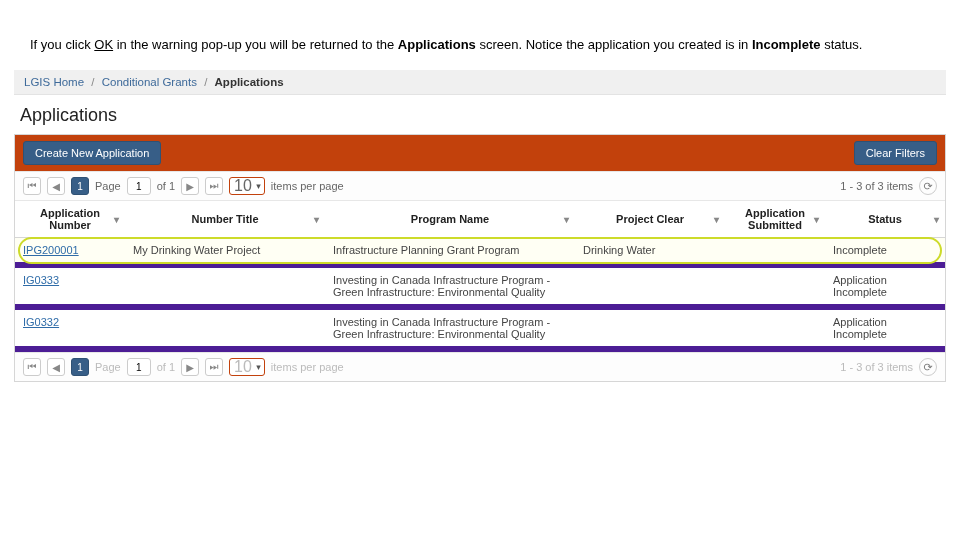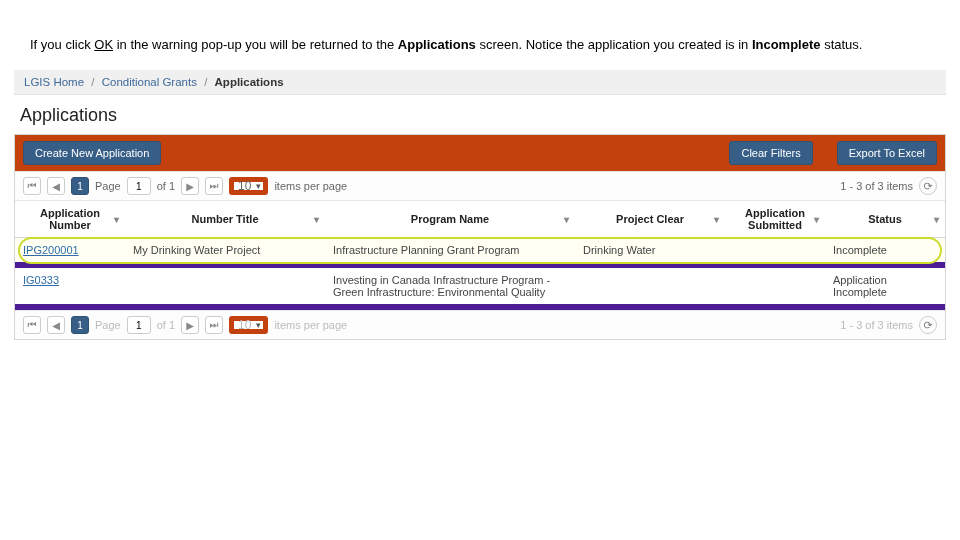--- a/index.html
+++ b/index.html
@@ -15,21 +15,21 @@
   .page-title { font-size: 18px; color: #222; padding: 10px 6px 8px; }
   .panel { border: 1px solid #d6d6d6; background: #fff; }
   .toolbar { display: flex; justify-content: space-between; align-items: center; padding: 6px 8px; background: #c2410c; border-bottom: 1px solid #e7e7e7; }
   .toolbar-right { display: flex; gap: 24px; }
   .btn { background: #375e87; color: #fff; border: 1px solid #2f5174; border-radius: 3px; padding: 5px 11px; font-size: 11px; cursor: pointer; }
   .pager { display: flex; align-items: center; gap: 6px; padding: 5px 8px; border-bottom: 1px solid #e7e7e7; background: #fdfdfd; font-size: 11px; color: #666; }
   .pager-bottom { border-top: 1px solid #e7e7e7; border-bottom: none; color: #bbb; }
   .pager .pbtn { width: 18px; height: 18px; display: inline-flex; align-items: center; justify-content: center; border: 1px solid #ccc; border-radius: 3px; background: #fff; color: #888; font-size: 10px; cursor: pointer; }
   .pager .pbtn.active { background: #375e87; color: #fff; border-color: #2f5174; }
   .pager .pinp { width: 24px; height: 18px; border: 1px solid #ccc; border-radius: 3px; text-align: center; font-size: 10px; }
-  .pager .psel { height: 18px; border: 5px solid #c2410c; border-radius: 3px; font-size: 12px; padding: 0 12px 0 4px; position: relative; display: inline-flex; align-items: center; background: #fff; }
+  .pager .psel { height: 18px; border: 1px solid #c2410c; border-radius: 3px; font-size: 16px; padding: 0 12px 0 4px; position: relative; display: inline-flex; align-items: center; background: #fff; }
   .pager .psel::after { content: "▾"; position: absolute; right: 3px; font-size: 9px; color: #555; }
   .pager .spacer { flex: 1; }
   .pager .refresh { width: 18px; height: 18px; display: inline-flex; align-items: center; justify-content: center; border: 1px solid #ccc; border-radius: 50%; font-size: 11px; color: #777; cursor: pointer; }
   .grid { width: 100%; border-collapse: collapse; font-size: 11px; table-layout: fixed; }
   .grid th { background: #fff; border-bottom: 1px solid #d6d6d6; padding: 6px 8px; text-align: center; font-weight: bold; color: #222; position: relative; vertical-align: middle; }
   .grid th .filter-icon { position: absolute; right: 6px; top: 50%; transform: translateY(-50%); color: #888; font-size: 10px; }
   .grid td { padding: 6px 8px; border-bottom: 6px solid #4c1d95; color: #444; vertical-align: top; }
   .grid td.link { color: #2f6ca8; text-decoration: underline; cursor: pointer; }
   .highlight-row { position: relative; }
   .grid tbody tr.highlight-row td { background: #fffff4; }
@@ -56,21 +56,20 @@
     <span class="current">Applications</span>
   </div>
 
   <div class="page-title">Applications</div>
 
   <div class="panel" style="position: relative;">
     <div class="toolbar">
       <button class="btn">Create New Application</button>
       <div class="toolbar-right">
         <button class="btn">Clear Filters</button>
-        <button class="btn">Export To Excel</button>
       </div>
     </div>
 
     <div class="pager">
       <span class="pbtn">⏮</span>
       <span class="pbtn">◀</span>
       <span class="pbtn active">1</span>
       <span>Page</span>
       <input class="pinp" value="1" style="">
       <span>of 1</span>
@@ -112,20 +111,28 @@
             <td>Incomplete</td>
           </tr>
           <tr>
             <td class="link">IG0333</td>
             <td></td>
             <td>Investing in Canada Infrastructure Program - Green Infrastructure: Environmental Quality</td>
             <td></td>
             <td></td>
             <td>Application Incomplete</td>
           </tr>
+          <tr>
+            <td class="link">IG0332</td>
+            <td></td>
+            <td>Investing in Canada Infrastructure Program - Green Infrastructure: Environmental Quality</td>
+            <td></td>
+            <td></td>
+            <td>Application Incomplete</td>
+          </tr>
         </tbody>
     </table>
 
     <div class="pager pager-bottom">
       <span class="pbtn">⏮</span>
       <span class="pbtn">◀</span>
       <span class="pbtn active">1</span>
       <span>Page</span>
       <input class="pinp" value="1" style="">
       <span>of 1</span>

